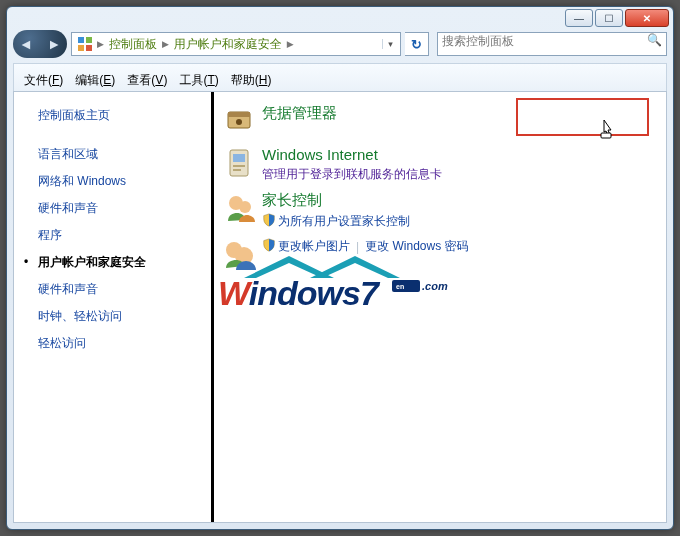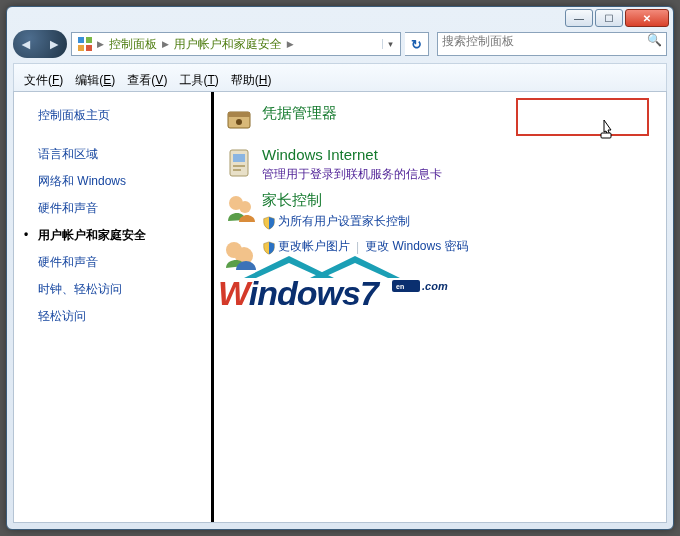--- a/index.html
+++ b/index.html
@@ -29,21 +29,21 @@
 .sbitem{padding:5px 8px 5px 18px;color:#1646a0;cursor:default;position:relative}
 .sbitem.active{color:#000;font-weight:bold}
 .sbitem.active::before{content:"•";position:absolute;left:4px;color:#000}
 .main{flex:1;padding:12px 8px;font-size:12px;position:relative}
 .row{display:flex;align-items:flex-start;margin-bottom:8px}
 .hicon{width:34px;height:34px;margin-right:6px;flex-shrink:0;display:flex;align-items:center;justify-content:center}
 .hicon svg{width:34px;height:34px}
 .rcol{flex:1}
 .heading{color:#157a2e;font-size:15px;margin-bottom:3px}
 .tasks{display:flex;flex-wrap:wrap;align-items:center;gap:2px 6px}
-.tlink{color:#1646a0;display:inline-flex;align-items:flex-end;gap:2px;white-space:nowrap}
+.tlink{color:#1646a0;display:inline-flex;align-items:flex-start;gap:2px;white-space:nowrap}
 .desc{color:#4c1d95}
 .shield{width:14px;height:14px;display:inline-block}
 .highlight{position:absolute;left:302px;top:6px;width:133px;height:38px;border:2px solid #d43a2a}
 .cursor{position:absolute;left:384px;top:26px;font-size:16px;color:#000;pointer-events:none}
 .sep{color:#b8c4d0}
 .watermark{position:absolute;left:0;top:158px;width:240px;pointer-events:none}
 .wm-text{font-family:Arial,sans-serif;font-size:34px;font-weight:900;font-style:italic;letter-spacing:-1px}
 .wm-w{fill:#d43a2a}
 .wm-rest{fill:#0a2f6f}
 .wm-roof{fill:#1b9fb5}
@@ -96,20 +96,21 @@
       <div class="menuitem">工具(<u>T</u>)</div>
       <div class="menuitem">帮助(<u>H</u>)</div>
     </div>
 
   <div class="content">
     <div class="sidebar" id="sidebar">
         <div class="sbitem" style="margin-bottom: 12px;">控制面板主页</div>
         <div class="sbitem">语言和区域</div>
         <div class="sbitem">网络和 Windows</div>
         <div class="sbitem">硬件和声音</div>
+        <div class="sbitem">程序</div>
         <div class="sbitem active">用户帐户和家庭安全</div>
         <div class="sbitem">硬件和声音</div>
         <div class="sbitem">时钟、轻松访问</div>
         <div class="sbitem">轻松访问</div>
       </div>
     <div class="main" id="mainpanel">
       <div class="row">
           <div class="hicon">
             <svg viewBox="0 0 34 34">
               <rect x="6" y="8" width="22" height="16" rx="2" fill="#d8b878" stroke="#8a6a2a"></rect>

